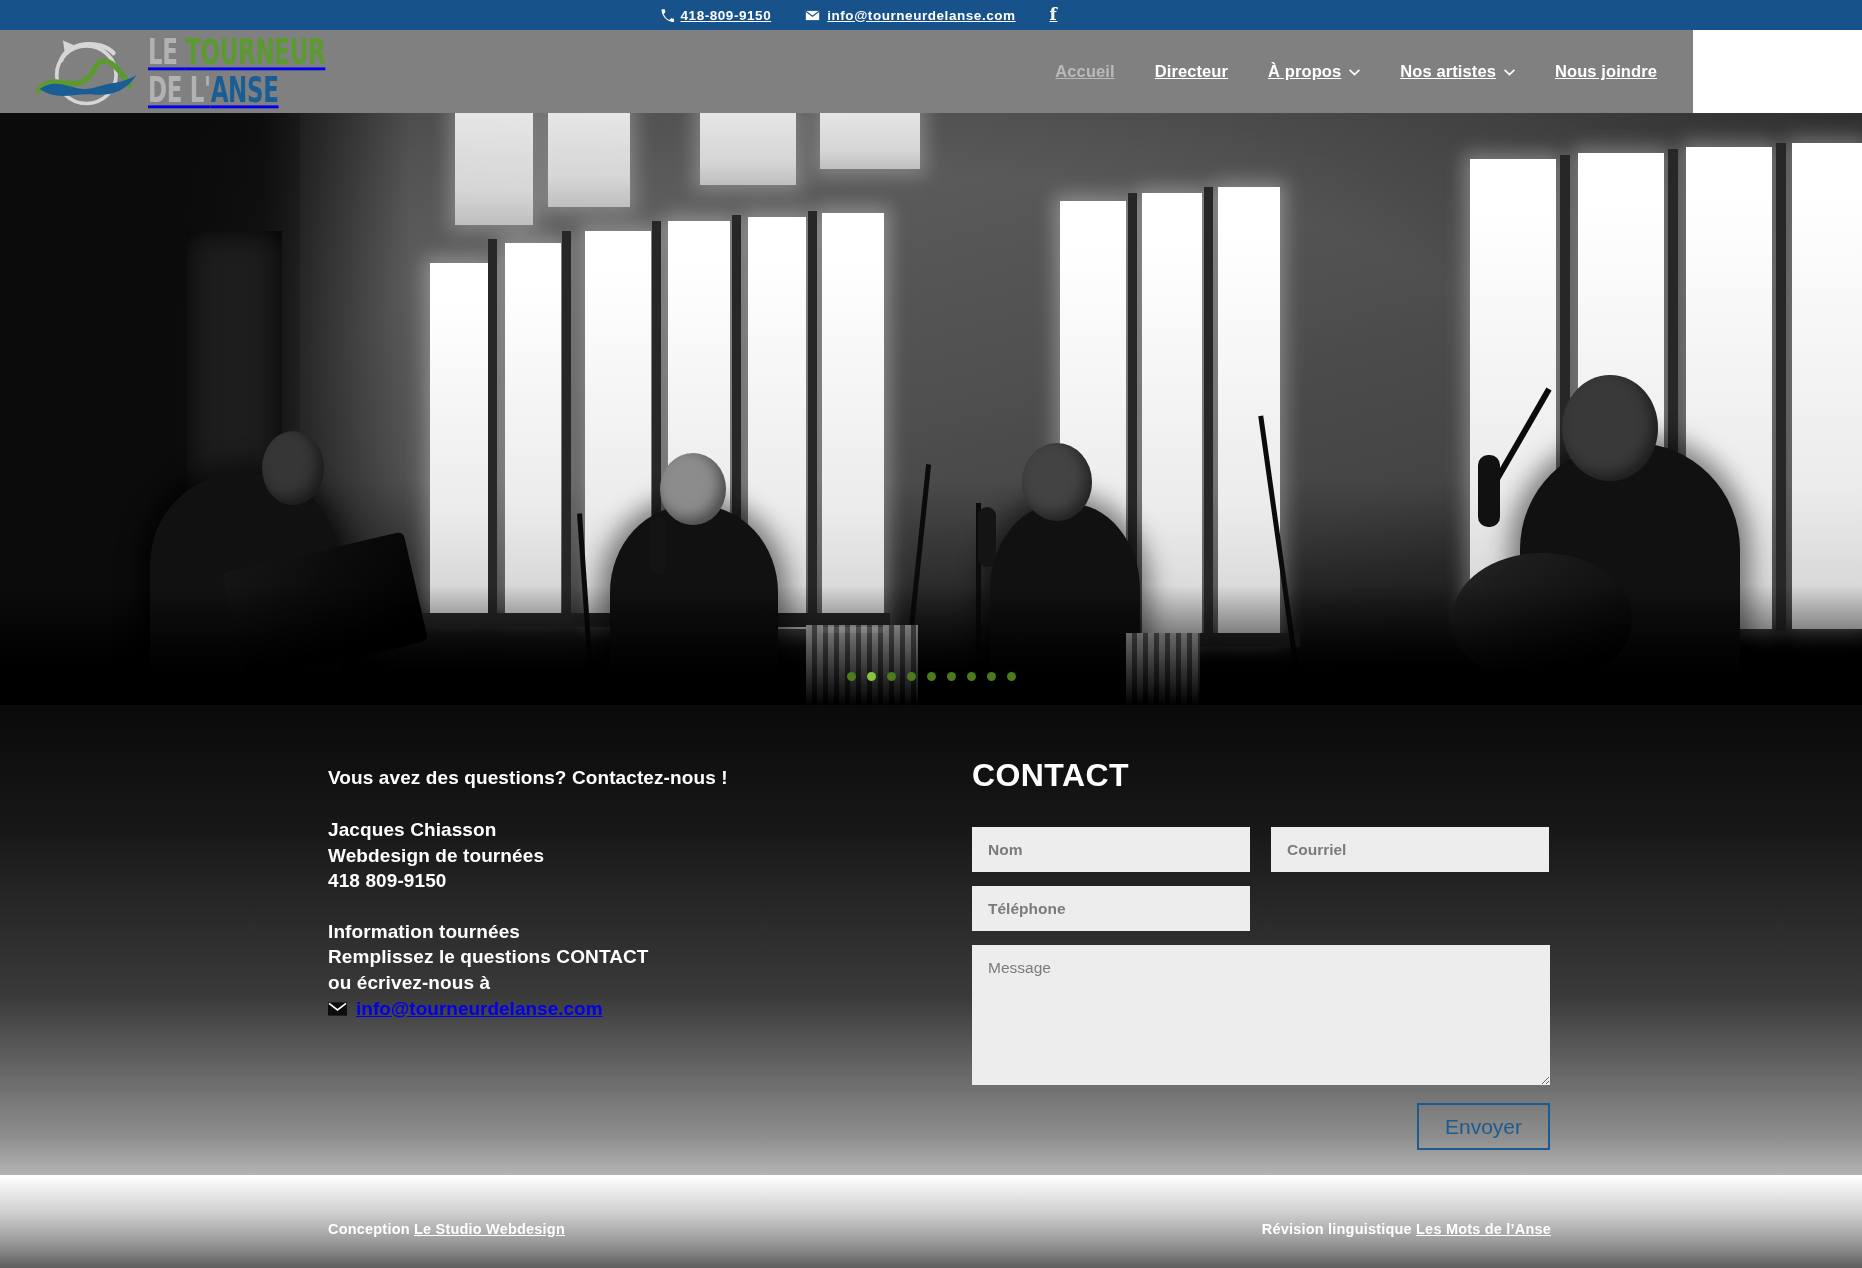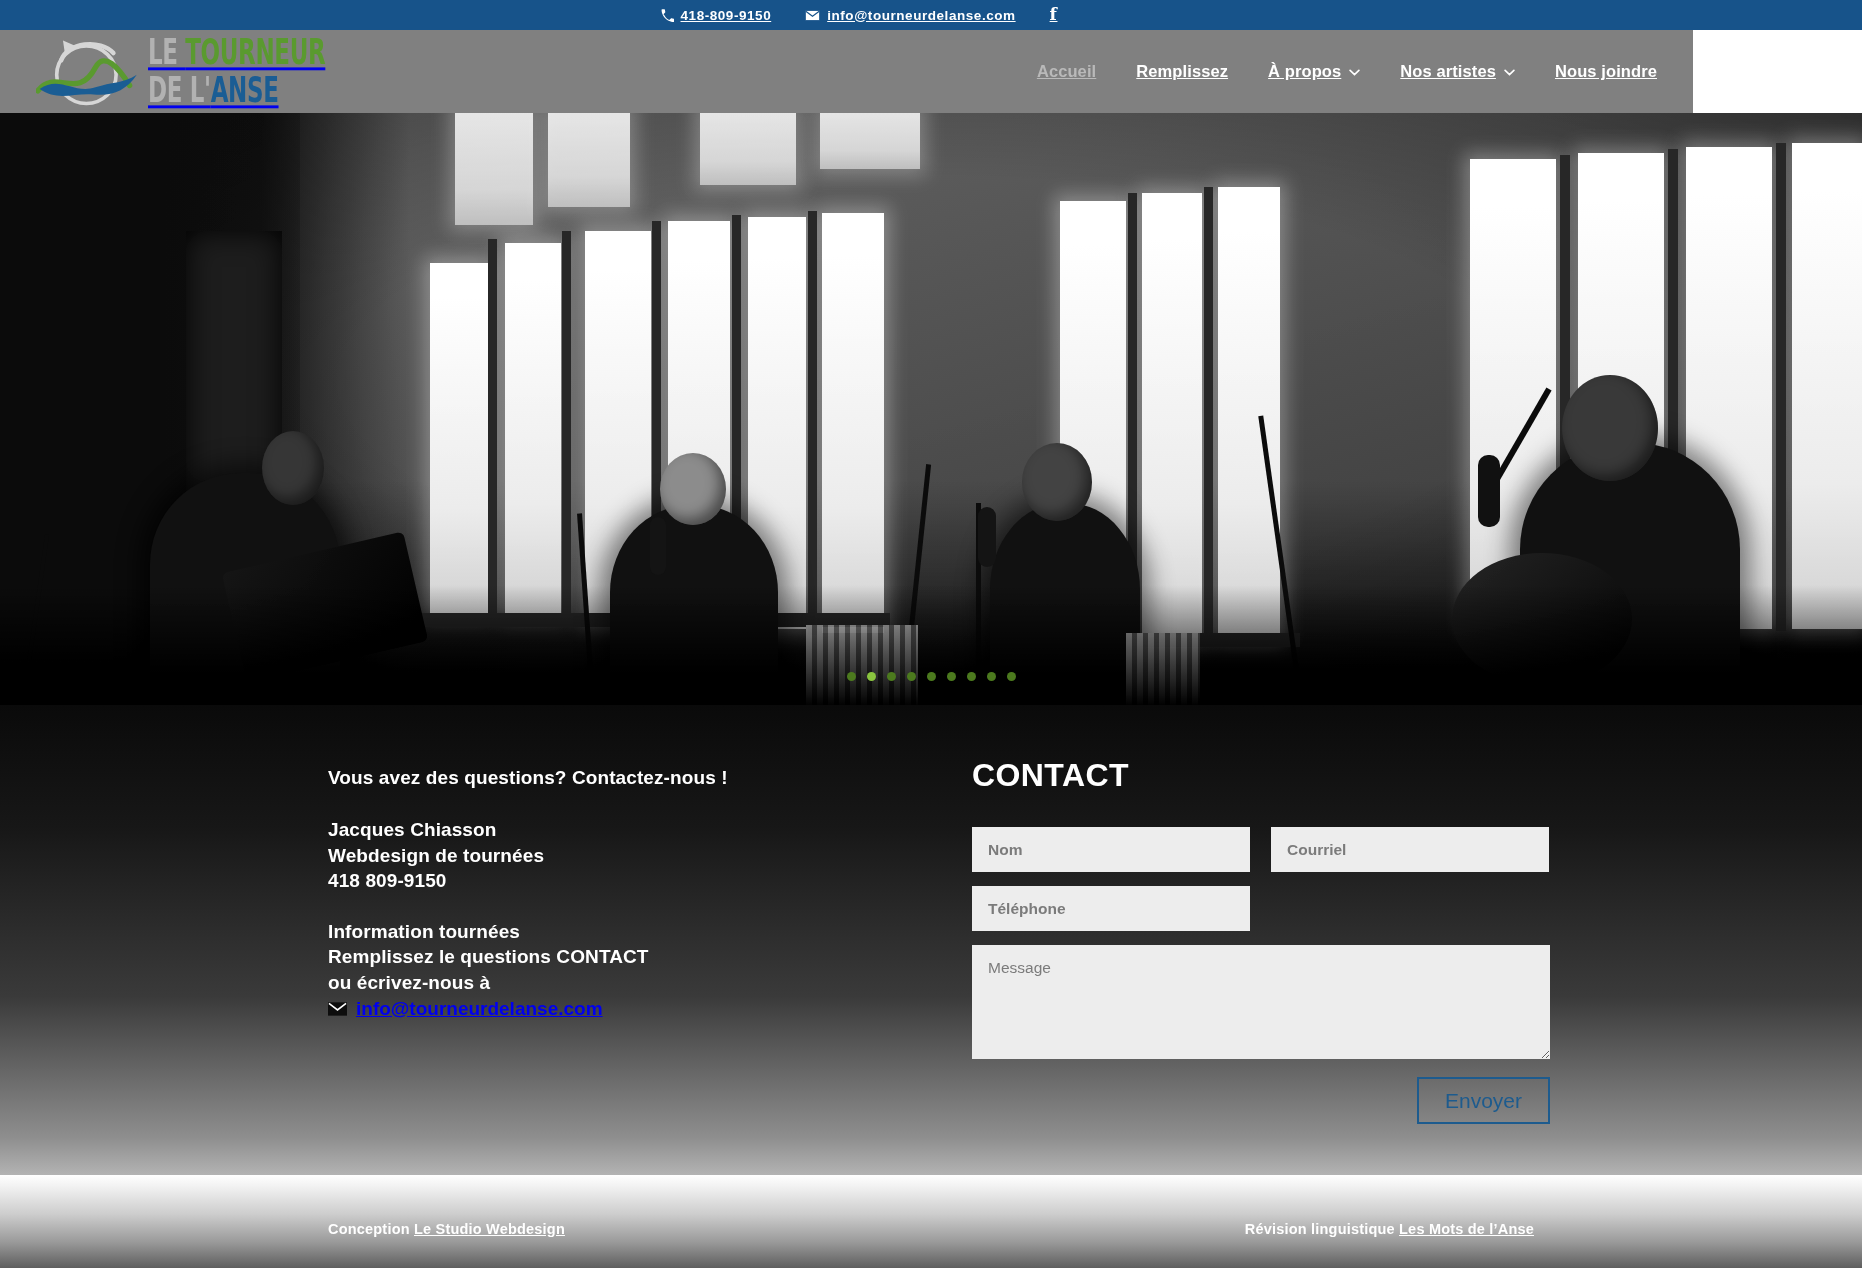--- a/index.html
+++ b/index.html
@@ -260,21 +260,21 @@
     height: 45px;
     padding: 0 16px;
     font-size: 15.5px;
     color: #555;
     font-family: "Liberation Sans", sans-serif;
   }
   .field::placeholder { color: #7b7b7b; opacity: 1; }
   .field-half { width: 278px; font-weight: bold; }
   .textarea {
     width: 100%;
-    height: 114px;
+    height: 140px;
     background: #ededed;
     border: none;
     outline: none;
     padding: 14px 16px;
     font-size: 15.5px;
     color: #555;
     resize: both;
     font-family: "Liberation Sans", sans-serif;
     display: block;
   }
@@ -297,21 +297,21 @@
 
   
   .footer-band {
     position: absolute;
     top: 1175px; left: 0;
     width: 1862px; height: 93px;
     background: linear-gradient(to bottom, #ffffff 0%, #f2f2f2 12%, #cdcdcd 42%, #9a9a9a 72%, #5e5e5e 100%);
   }
   .footer-inner {
     position: absolute;
-    left: 328px; right: 328px;
+    left: 328px; right: 311px;
     top: 46px;
     display: flex;
     justify-content: space-between;
     align-items: flex-end;
   }
   .footer-txt {
     color: #ffffff;
     font-size: 14.5px;
     font-weight: bold;
     letter-spacing: .2px;
@@ -379,21 +379,21 @@
         <span class="lg-gray">DE L'</span><span class="lg-blue">ANSE</span>
       </span>
     </span>
   </a>
 
   <nav class="nav">
     <a class="nav-item dim" href="#">
       <span>Accueil</span>
     </a>
     <a class="nav-item" href="#">
-      <span>Remplissez</span>
+      <span>Directeur</span>
     </a>
     <a class="nav-item" href="#">
       <span>À propos</span>
       <span class="caret">
         <svg width="11" height="7" viewBox="0 0 12 8" aria-hidden="true">
           <path d="M1 1.6 L6 6.3 L11 1.6" fill="none" stroke="#ffffff" stroke-width="1.9" stroke-linecap="round"></path>
         </svg>
       </span>
     </a>
     <a class="nav-item" href="#">

